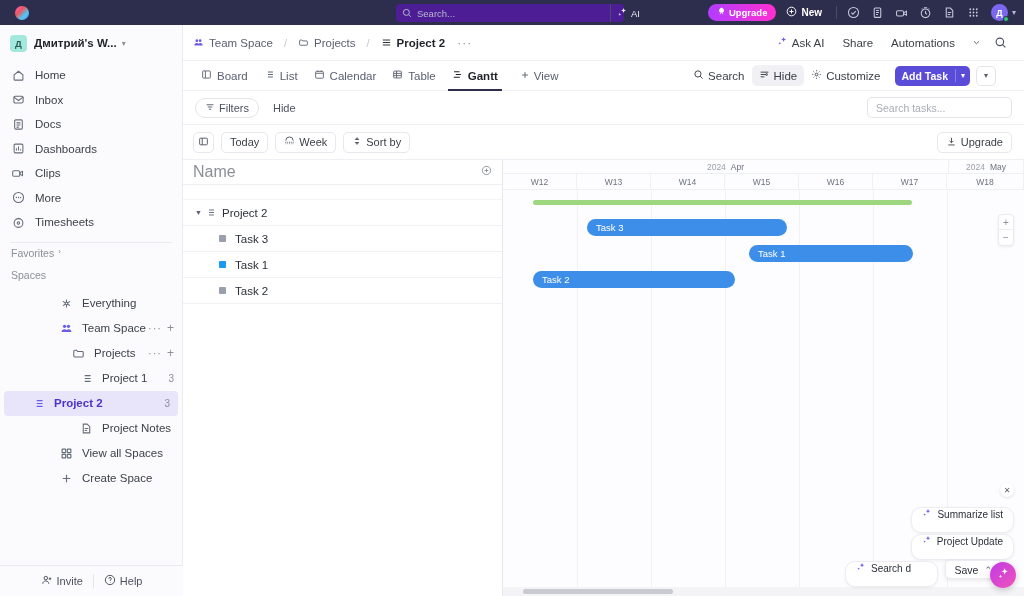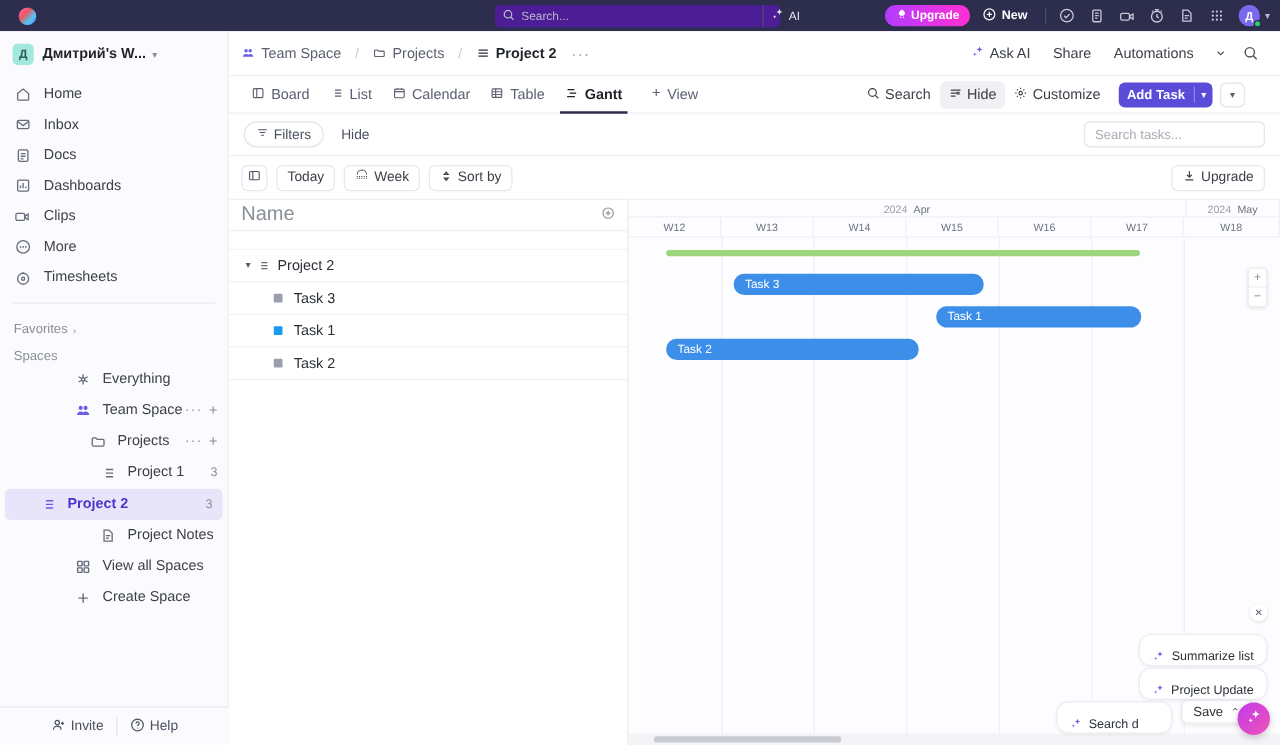--- a/index.html
+++ b/index.html
@@ -96,21 +96,21 @@
   }
   .nav-ico {
     width: 16px; height: 16px; display: flex; align-items: center; justify-content: center;
     color: #656c7a; flex: 0 0 16px;
   }
   .nav-lbl { font-size: 11.5px; color: #3c4149; margin-left: 9px; }
 
   .divider { height: 1px; background: #eaeaef; margin: 7px 10px 4px 10px; }
 
   .sec-head {
-    display: flex; align-items: flex-end; height: 22px; padding: 0 11px;
+    display: flex; align-items: flex-start; height: 22px; padding: 0 11px;
     font-size: 10.5px; color: #8a8f98;
   }
   .sec-head .arrow { font-size: 8px; margin-left: 4px; }
 
   .space-item {
     display: flex; align-items: center; height: 25px; padding: 0 8px 0 10px;
     cursor: pointer; position: relative; margin-left: 48px;
   }
   .space-item.selected { background: #e8e5fb; border-radius: 4px; margin: 0 4px; padding-left: 6px; }
   .space-item .ico {
@@ -321,21 +321,21 @@
   .ai-close {
     position: absolute; right: 10px; top: 458px;
     width: 14px; height: 14px; border-radius: 50%; background: #fff;
     box-shadow: 0 1px 3px rgba(0,0,0,.12);
     display: flex; align-items: center; justify-content: center;
     font-size: 8px; color: #5a6070; cursor: pointer;
   }
   .ai-chip {
     position: absolute; right: 0; height: 19px;
     background: #fff; border: 1px solid #ececf2; border-radius: 10px;
-    display: flex; align-items: flex-start; gap: 5px; padding: 12px 10px;
+    display: flex; align-items: flex-end; gap: 5px; padding: 12px 10px;
     font-size: 10px; color: #2b3038; box-shadow: 0 1px 3px rgba(0,0,0,.06);
     cursor: pointer; white-space: nowrap;
   }
   .ai-save {
     position: absolute; right: 22px; top: 535px; height: 19px;
     background: #fff; border: 1px solid #ececf2; border-radius: 5px;
     display: flex; align-items: center; gap: 6px; padding: 0 9px;
     font-size: 10.5px; color: #2b3038; box-shadow: 0 1px 4px rgba(0,0,0,.1);
     cursor: pointer;
   }

